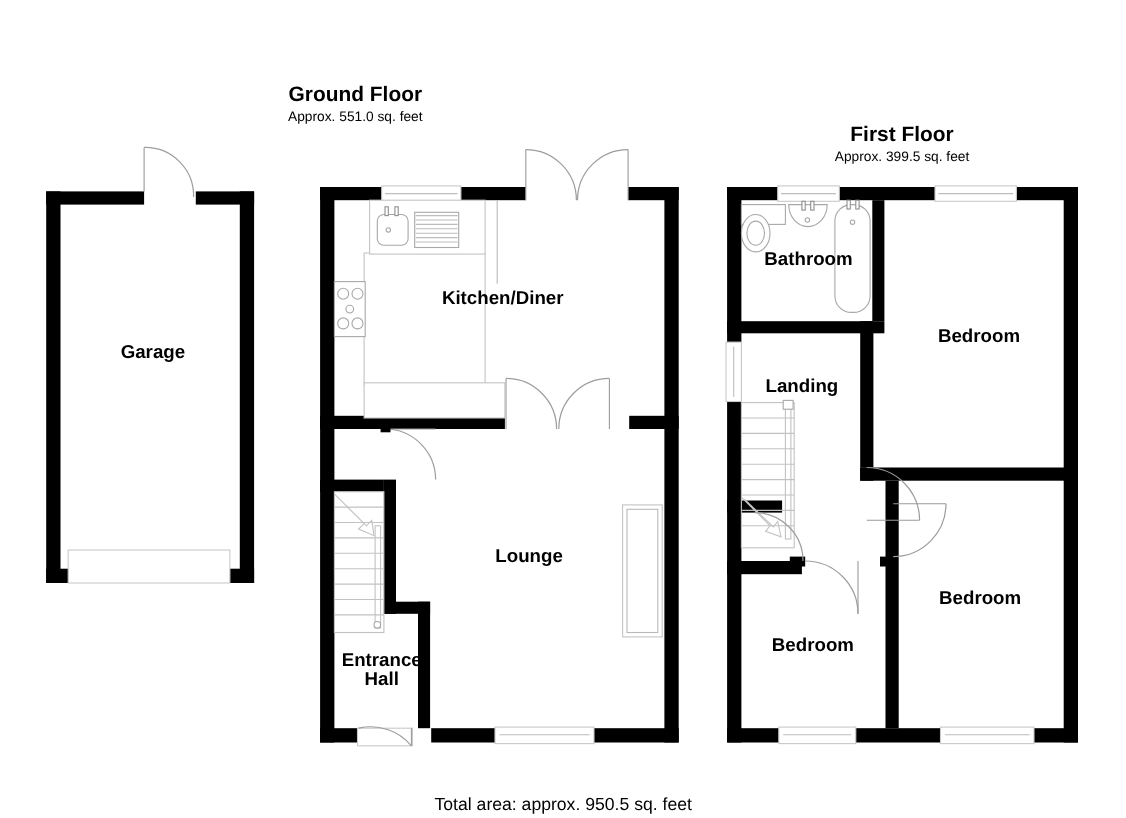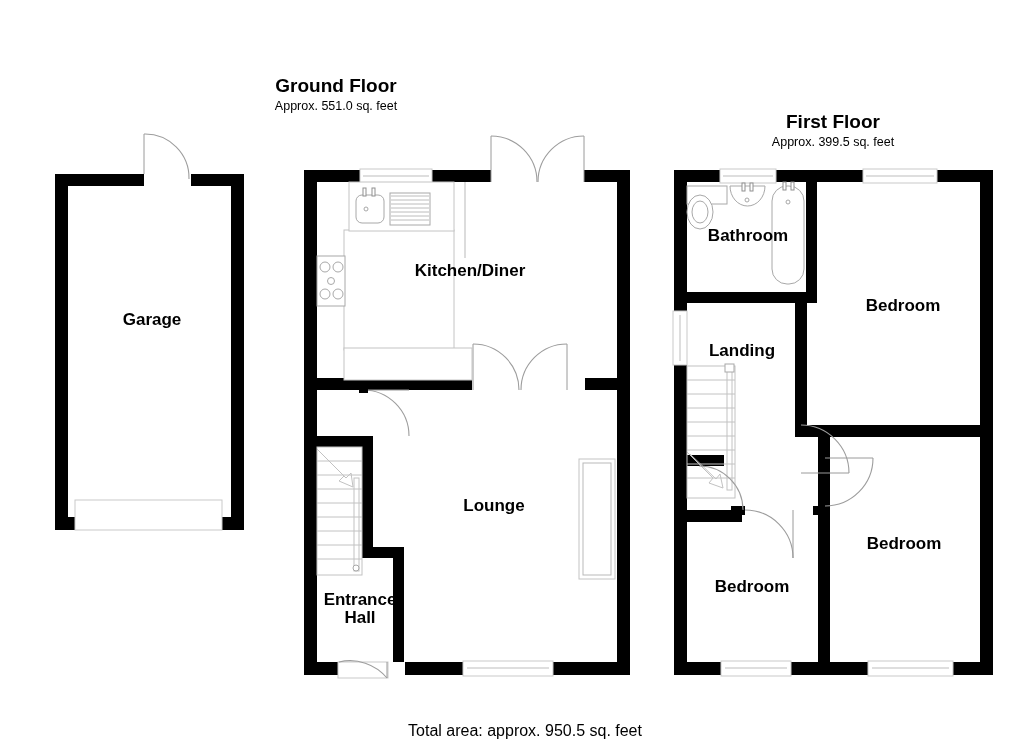--- a/index.html
+++ b/index.html
@@ -10,21 +10,21 @@
   body {
     width: 1024px;
     height: 744px;
     font-family: "Liberation Sans", sans-serif;
     color: #000000;
     position: relative;
     overflow: hidden;
   }
   #floorplan-root {
     position: absolute;
-    left: 13px; top: 0;
+    left: 0; top: 0;
     width: 928px;
     height: 744px;
   }
   svg.plan {
     position: absolute;
     left: 0; top: 0;
     width: 1024px;
     height: 744px;
     display: block;
   }

